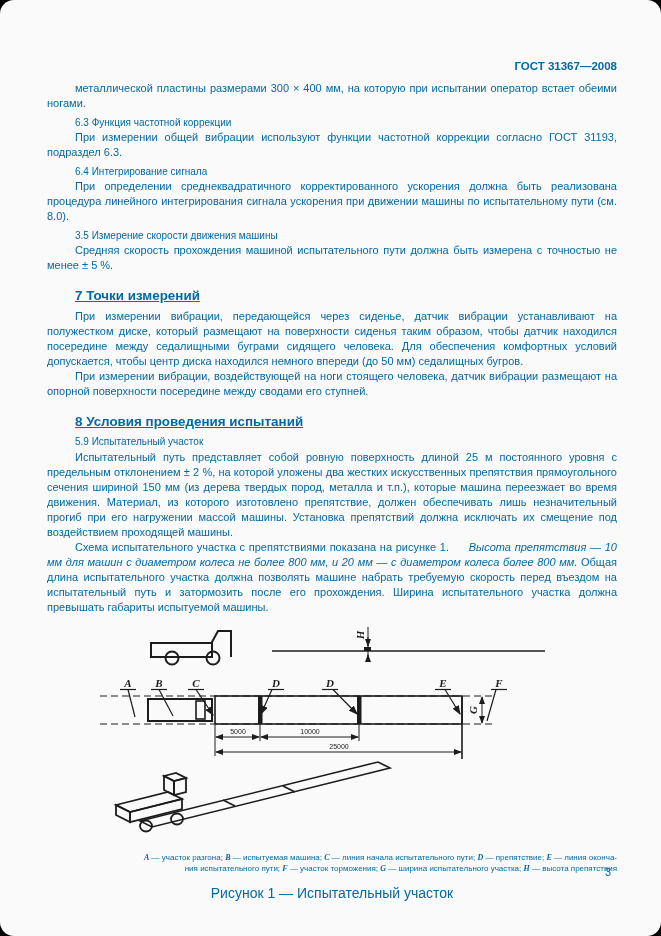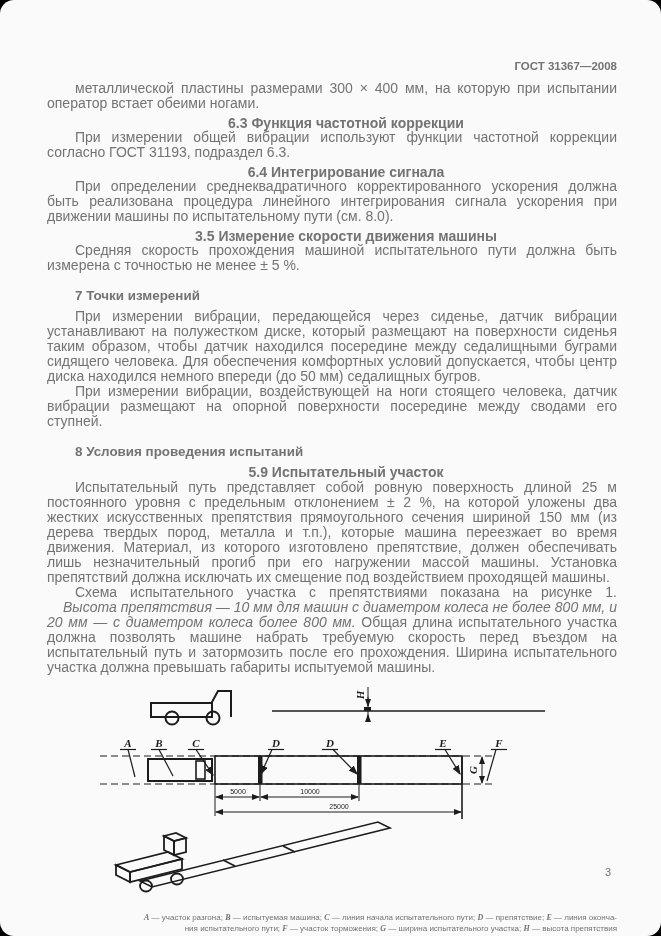--- a/index.html
+++ b/index.html
@@ -3,53 +3,54 @@
 <meta charset="utf-8">
 <style>
   html,body{margin:0;padding:0;background:#000;}
   .page{
     position:relative;
     width:661px;height:936px;
     background:#fafafa;
     border-radius:14px;
     overflow:hidden;
     font-family:"Liberation Sans",sans-serif;
-    color:#737373;
+    color:#0369a1;
     box-sizing:border-box;
   }
   .content{padding:60px 44px 0 47px;}
   .doc-header{
     text-align:right;
     font-weight:bold;
     font-size:11.5px;
     height:13px;
   }
   p{
     margin:0;
-    font-size:14px;
+    font-size:11px;
     line-height:15px;
     text-align:justify;
     text-indent:28px;
   }
   p.first{margin-top:8px;}
   .h-sub{
     margin:5px 0 0 0;
-    font-size:14px;
+    font-size:10px;
     line-height:14px;
-    font-weight:bold;
+    font-weight:normal;
     text-indent:28px;
-    text-align:center;
+    text-align:left;
   }
   .h-sec{
     margin:14px 0 5px 0;
     font-size:13.4px;
     line-height:17px;
     font-weight:bold;
     text-indent:28px;
     text-align:left;
+    text-decoration:underline;
   }
   .h-sub81{margin-bottom:1px;}
   .ital{font-style:italic;margin-left:16px;}
   .fig-svg{display:block;margin:4px 0 0 -47px;}
   .fig-caption{
     margin:2px 0 0 -6px;
     font-size:8px;
     line-height:10.5px;
     text-align:right;
     text-indent:0;

